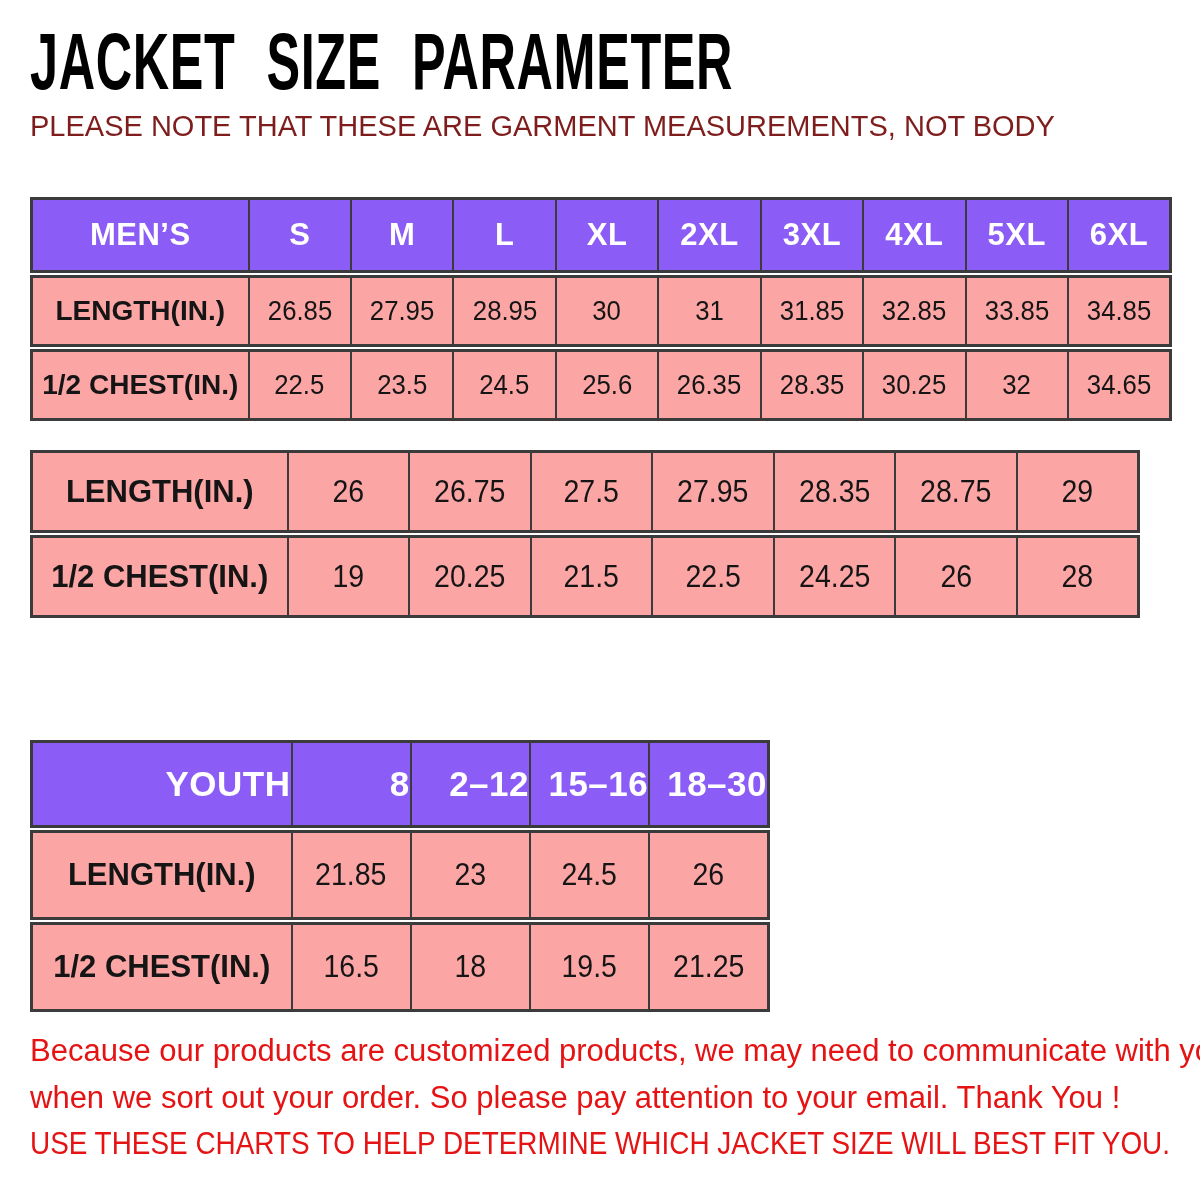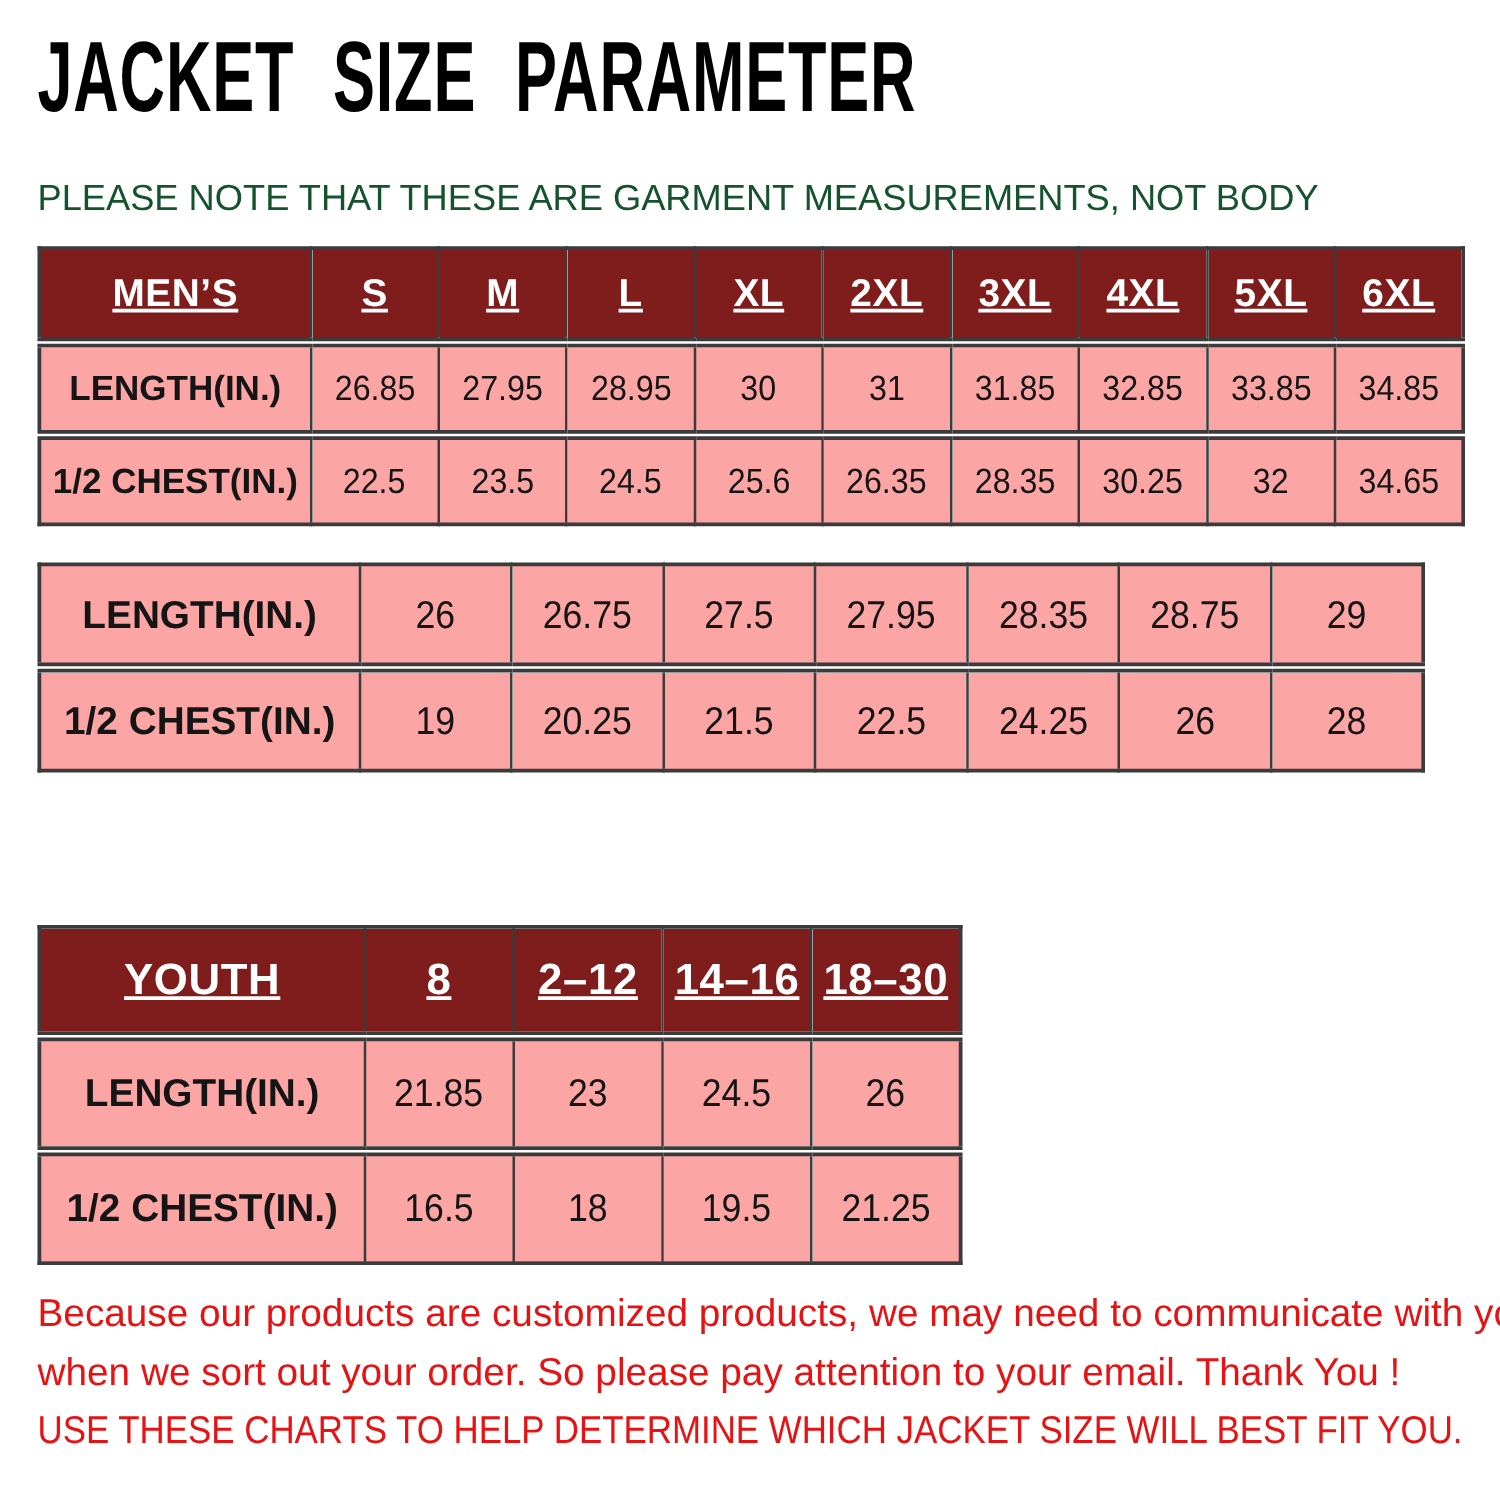--- a/index.html
+++ b/index.html
@@ -13,58 +13,57 @@
   }
   .title {
     position:absolute; left:30px; top:22px; margin:0;
     font-size:80px; font-weight:bold; color:#000;
     line-height:1; white-space:nowrap;
     letter-spacing:1px; word-spacing:26px;
     transform:scaleX(0.63); transform-origin:0 0;
   }
   .note-top {
     position:absolute; left:30px; top:106px;
-    color:#14532d; font-size:29px; line-height:1.38;
+    color:#7f1d1d; font-size:29px; line-height:1.38;
     white-space:nowrap;
-    margin-top:33px;
   }
   .tbl-wrap { position:absolute; left:30px; }
   .mens   { top:197px; width:1142px; }
   .womens { top:450px; width:1110px; }
   .youth  { top:740px; width:740px;  }
 
   table {
     border-collapse:collapse; table-layout:fixed; width:100%;
     border:3px solid #3b3b3b;
   }
   th, td {
     border:2px solid #3b3b3b;
     text-align:center; vertical-align:middle; padding:0;
     overflow:hidden;
   }
   tr:not(:last-child) th, tr:not(:last-child) td {
     border-bottom:8px double #3b3b3b;
   }
   th {
-    background:#7f1d1d; color:#ffffff;
-    font-weight:bold; letter-spacing:0.5px;text-decoration:underline;
+    background:#8b5cf6; color:#ffffff;
+    font-weight:bold; letter-spacing:0.5px;
   }
   td { color:#151515; background:#fca5a5; }
   td.label { font-weight:bold; }
   .num { display:inline-block; transform:scaleX(0.92); }
 
   .mens   th { height:70px; font-size:31px; }
   .mens   td { height:66px; font-size:28px; }
   .mens   col.label { width:217px; }
 
   .womens th { height:86px; font-size:35px; }
   .womens td { height:77px; font-size:31px; }
   .womens col.label { width:256px; }
 
-  .youth  th { height:82px; font-size:35px; }
+  .youth  th { height:82px; font-size:35px;text-align:right; }
   .youth  td { height:84px; font-size:31px; }
   .youth  col.label { width:260px; }
 
   .footer-para {
     position:absolute; left:30px; top:1028px;
     color:#e51313; font-size:31px; line-height:1.5;
     white-space:nowrap;
   }
   .footer-final {
     position:absolute; left:30px; top:1126px;
@@ -178,21 +177,21 @@
         <col>
         <col>
         <col>
         <col>
       </colgroup>
       <tbody>
         <tr>
           <th>YOUTH</th>
           <th>8</th>
           <th>2–12</th>
-          <th>14–16</th>
+          <th>15–16</th>
           <th>18–30</th>
         </tr>
         <tr>
           <td class="label">LENGTH(IN.)</td>
           <td><span class="num">21.85</span></td>
           <td><span class="num">23</span></td>
           <td><span class="num">24.5</span></td>
           <td><span class="num">26</span></td>
         </tr>
         <tr>

